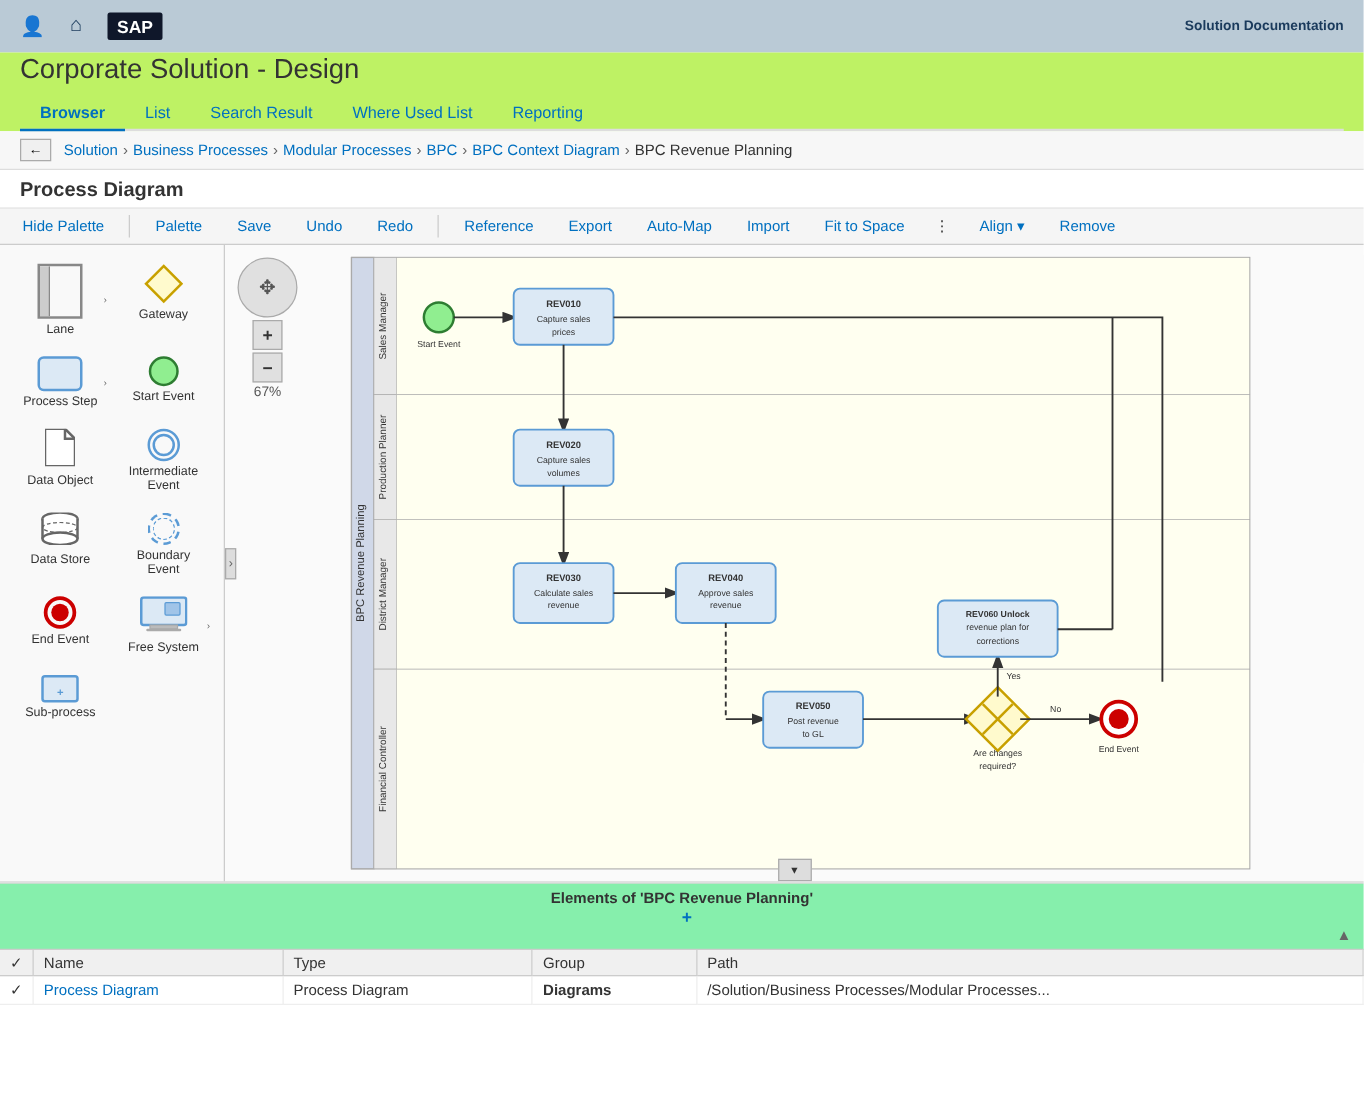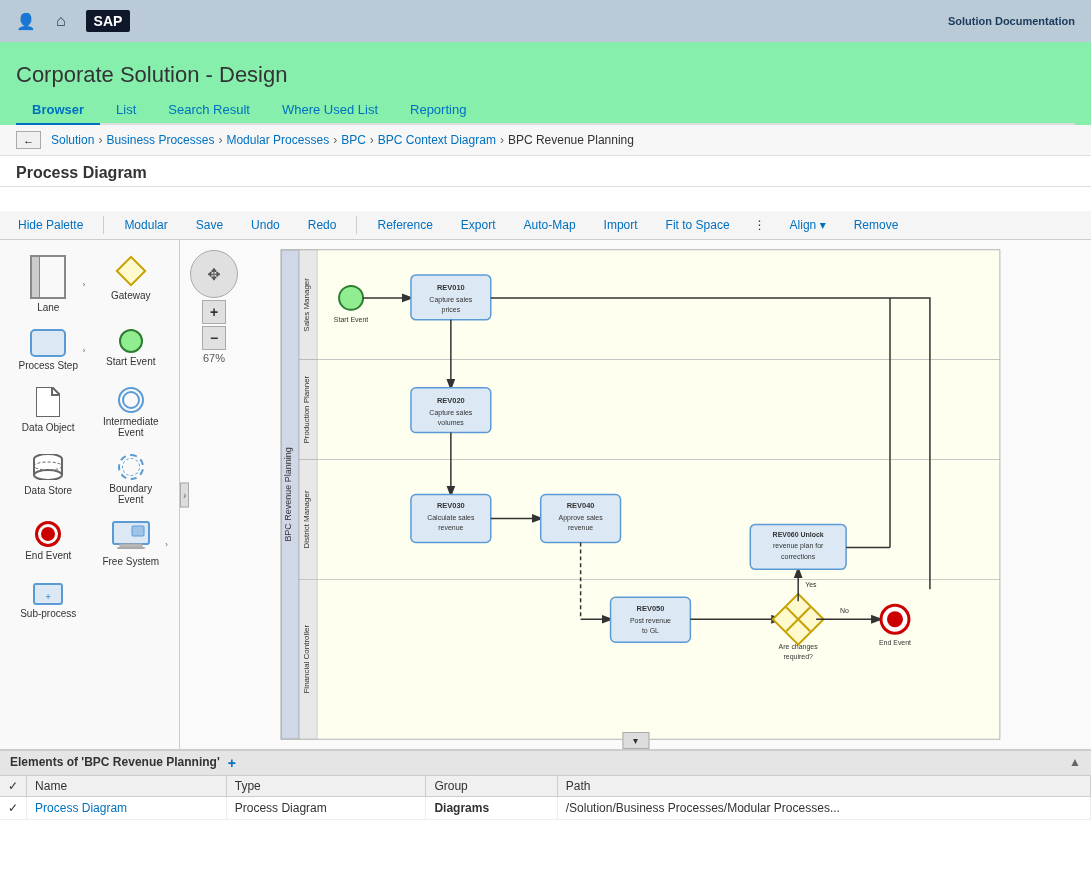--- a/index.html
+++ b/index.html
@@ -27,22 +27,22 @@
       background: #0f172a;
       color: white;
       font-weight: bold;
       font-size: 14px;
       padding: 3px 8px;
       border-radius: 2px;
     }
 
     
     .page-header {
-      padding: 20px 16px 0;
-      background: #86efac;
+      padding: 0 16px 0;
+      background: #bef264;
     }
     .page-title {
       font-size: 22px;
       font-weight: normal;
       color: #333;
       margin-bottom: 8px;
     }
     .tab-bar {
       display: flex;
       gap: 0;
@@ -96,21 +96,20 @@
     }
 
     
     .toolbar {
       display: flex;
       align-items: center;
       gap: 8px;
       padding: 4px 8px;
       background: #f5f5f5;
       border-bottom: 1px solid #ccc;
-      margin-top: 24px;
     }
     .toolbar-btn {
       padding: 3px 10px;
       font-size: 12px;
       cursor: pointer;
       background: none;
       border: none;
       color: #0070c0;
     }
     .toolbar-sep { width: 1px; height: 18px; background: #ccc; margin: 0 2px; }
@@ -209,25 +208,27 @@
     }
 
     
     .bottom-panel {
       height: 105px;
       background: #fff;
       border-top: 1px solid #ccc;
     }
     .bottom-panel-header {
       display: flex;
+      align-items: center;
       padding: 4px 10px;
-      background: #e5e5e5;
+      background: #86efac;
       border-bottom: 1px solid #ccc;
       font-size: 12px;
       font-weight: bold;
+      flex-direction: column;
     }
     .bottom-panel-add {
       margin-left: 8px;
       cursor: pointer;
       font-size: 14px;
       color: #0070c0;
       font-weight: bold;
     }
     .bottom-panel-collapse {
       margin-left: auto;
@@ -304,21 +305,21 @@
   <a href="#">BPC Context Diagram</a>
   <span class="sep">›</span>
   <span class="current">BPC Revenue Planning</span>
 </div>
 
 <div class="section-title">Process Diagram</div>
 
 <div class="toolbar">
   <button class="toolbar-btn">Hide Palette</button>
   <div class="toolbar-sep"></div>
-  <button class="toolbar-btn">Modular</button>
+  <button class="toolbar-btn">Palette</button>
   <button class="toolbar-btn">Save</button>
   <button class="toolbar-btn">Undo</button>
   <button class="toolbar-btn">Redo</button>
   <div class="toolbar-sep"></div>
   <button class="toolbar-btn">Reference</button>
   <button class="toolbar-btn">Export</button>
   <button class="toolbar-btn">Auto-Map</button>
   <button class="toolbar-btn">Import</button>
   <button class="toolbar-btn">Fit to Space</button>
   <span class="toolbar-more">⋮</span>

